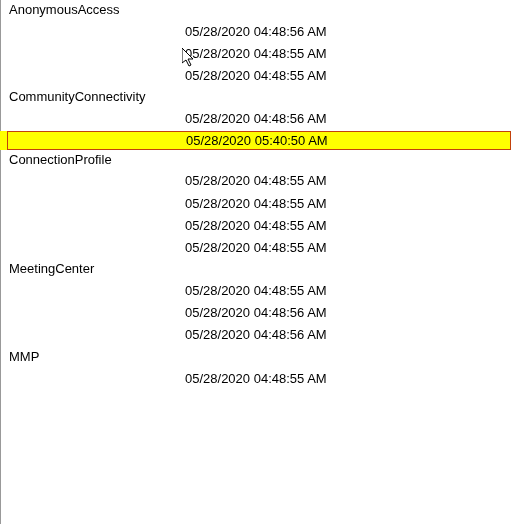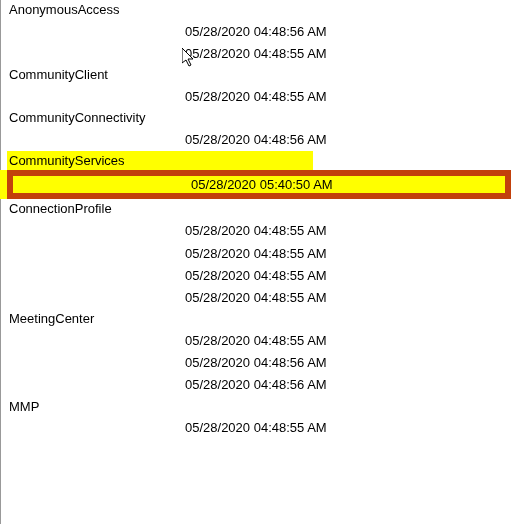--- a/index.html
+++ b/index.html
@@ -38,21 +38,21 @@
       width: 306px;
     }
     .highlighted-date-row {
       background: #ffff00;
       padding: 0;
       width: 528px;
       margin-left: -24px;
       padding-left: 24px;
     }
     .highlighted-date-inner {
-      border: 6px solid #c2410c;
+      border: 1px solid #c2410c;
       padding: 1px 0 1px 178px;
       margin-left: 0px;
       width: 100%;
     }
     .cursor {
       position: absolute;
       left: 182px;
       top: 48px;
       pointer-events: none;
       z-index: 10;
@@ -61,27 +61,25 @@
 </head>
 <body>
 
 <div class="container">
 
   <span class="item-label">AnonymousAccess</span>
   <span class="item-date">05/28/2020 04:48:56 AM</span>
 
   <span class="item-date">05/28/2020 04:48:55 AM</span>
 
-  <span class="item-label">CommunityClient</span>
   <span class="item-date">05/28/2020 04:48:55 AM</span>
 
   <span class="item-label">CommunityConnectivity</span>
   <span class="item-date">05/28/2020 04:48:56 AM</span>
 
-  <div class="highlighted-label">CommunityServices</div>
   <div class="highlighted-date-row">
     <div class="highlighted-date-inner">05/28/2020 05:40:50 AM</div>
   </div>
 
   <span class="item-label">ConnectionProfile</span>
   <span class="item-date">05/28/2020 04:48:55 AM</span>
   <span class="item-date">05/28/2020 04:48:55 AM</span>
 
   <span class="item-date">05/28/2020 04:48:55 AM</span>
 

